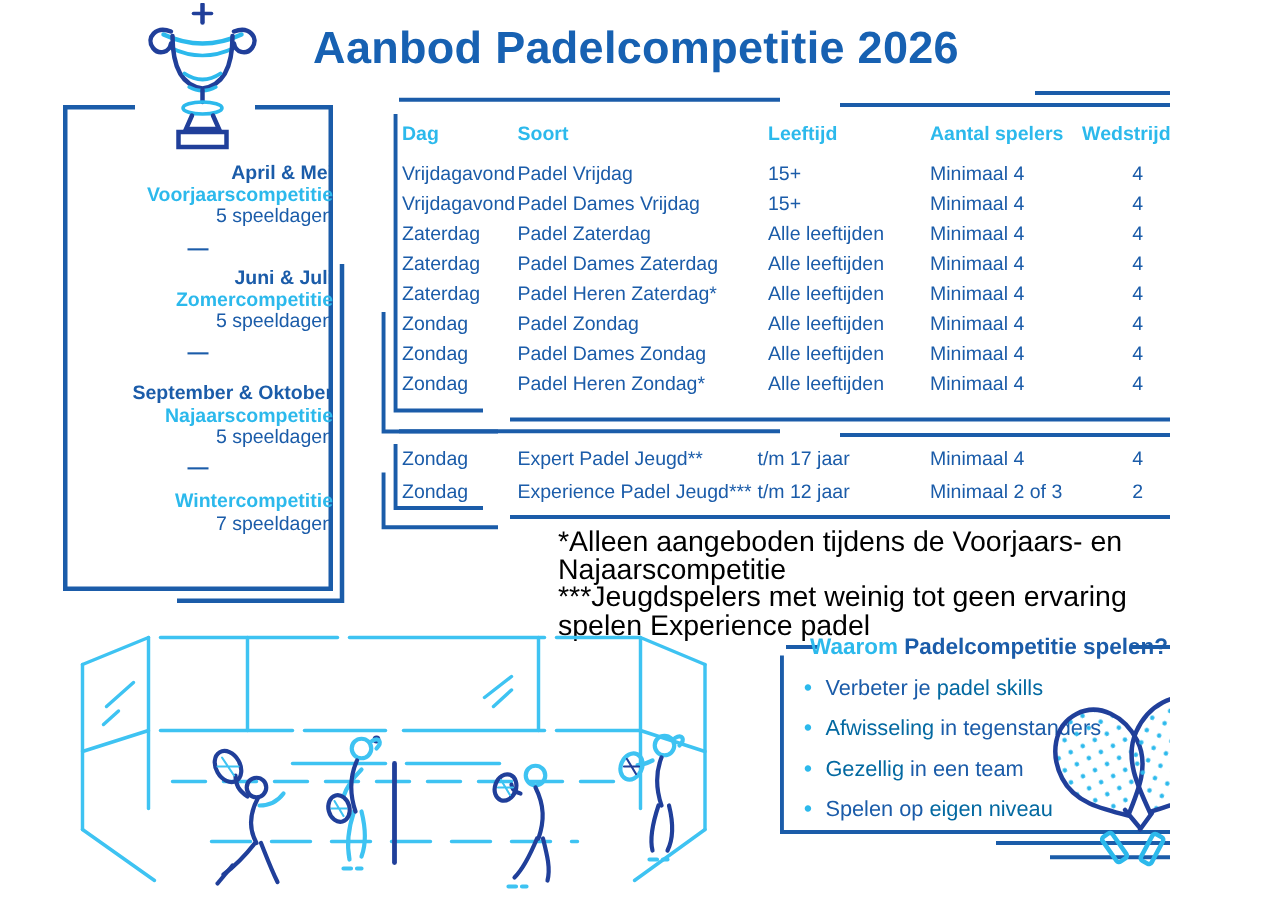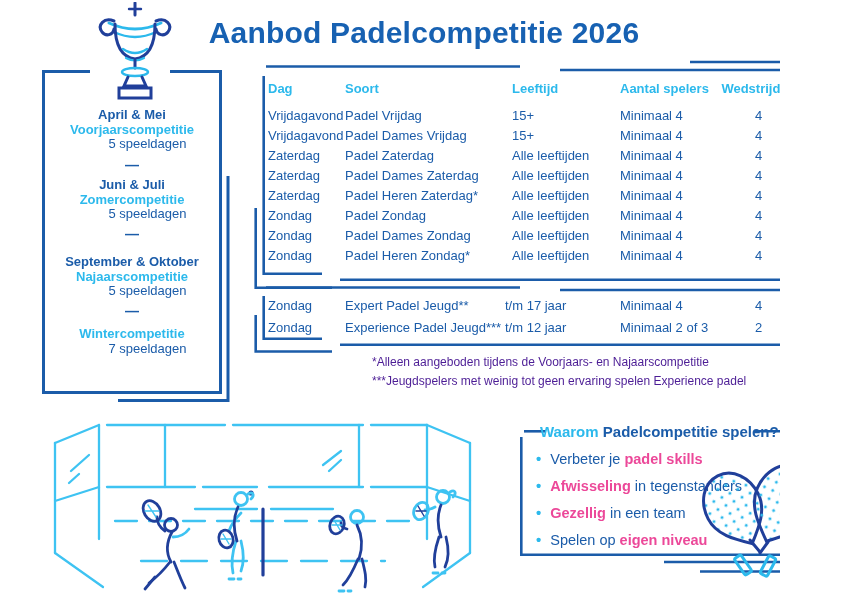--- a/index.html
+++ b/index.html
@@ -2,41 +2,41 @@
 <html><head>
 <meta charset="utf-8">
 <style>
   html,body{margin:0;padding:0;background:#fff;}
   .page{position:relative;width:780px;height:600px;background:#ffffff;overflow:hidden;
         font-family:"Liberation Sans",sans-serif;color:#1B5CA9;}
   .abs{position:absolute;}
   
   .title{left:0;top:16px;width:848px;text-align:center;font-size:30px;font-weight:700;color:#1761B2;letter-spacing:.2px;}
   
-  .season{left:42px;width:180px;text-align:center;font-size:13px;line-height:14.5px;}
+  .season{left:42px;width:180px;text-align:right;font-size:13px;line-height:14.5px;}
   .season .months{font-weight:700;color:#1B5CA9;}
   .season .name{font-weight:700;color:#2CB9EC;}
   .season .days{color:#1B5CA9;margin-left:31px;}
   .dash{left:42px;width:180px;text-align:center;font-size:14px;font-weight:700;color:#1B5CA9;}
   
   .tbl{left:258px;width:544px;padding-left:10px;box-sizing:border-box;font-size:13px;}
   .trow{display:grid;grid-template-columns:77px 167px 108px 95px 1fr;height:20px;align-items:center;white-space:nowrap;}
   .trow.youth{grid-template-columns:77px 160px 115px 95px 1fr;height:22px;}
   .trow .c5{text-align:center;}
   .thead{color:#2CB9EC;font-weight:700;margin-bottom:7px;}
   
-  .footnotes{left:372px;top:353px;font-size:12px;line-height:18.5px;color:#4c1d95;}
+  .footnotes{left:372px;top:353px;font-size:19px;line-height:18.5px;color:#000000;}
   
   .why-title{left:540px;top:423px;font-size:15px;font-weight:700;white-space:nowrap;}
   .why-title .hl{color:#2CB9EC;}
   .why-title .rest{color:#1B5CA9;font-weight:700;}
   .bullets{left:536px;top:450px;display:flex;flex-direction:column;gap:10px;font-size:14.5px;}
   .bullet{display:flex;align-items:center;}
   .bullet .dot{color:#2CB9EC;font-size:15px;margin-right:9px;font-weight:700;}
-  .bullet .hl{color:#ec4899;font-weight:700;white-space:pre;}
+  .bullet .hl{color:#0369a1;font-weight:400;white-space:pre;}
   .bullet .tx{color:#1B5CA9;white-space:pre;}
   svg{display:block;}
 </style>
 </head>
 <body>
 
 <div class="page">
 
   <svg class="abs" style="left:0;top:0;" width="848" height="600" viewBox="0 0 848 600" fill="none">
 

